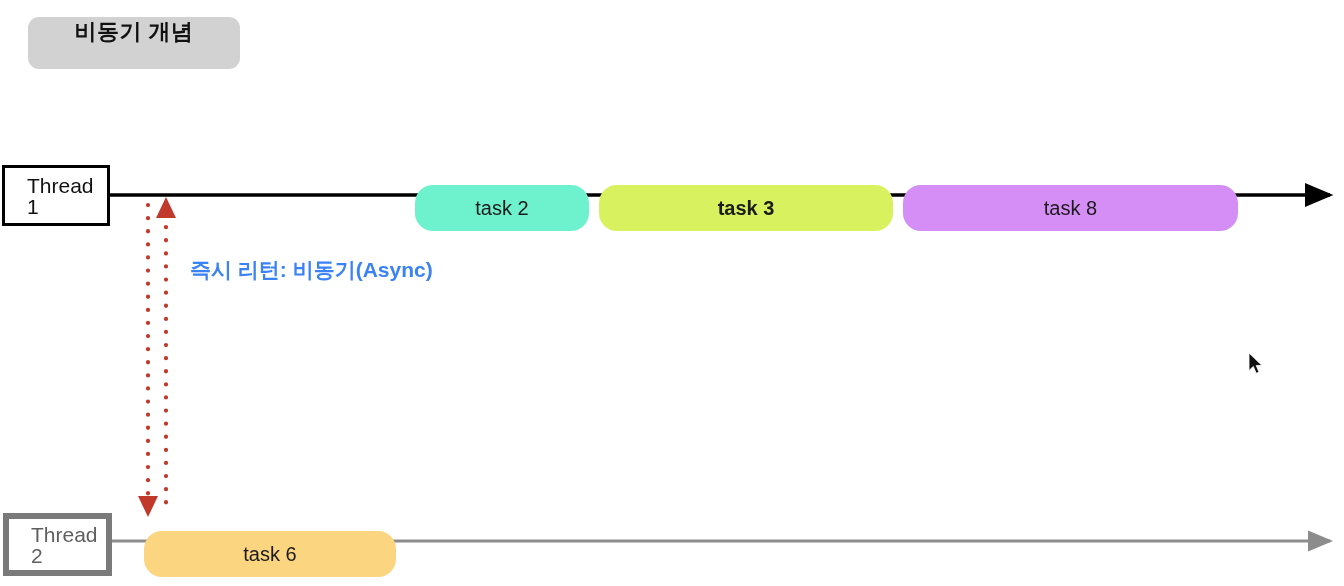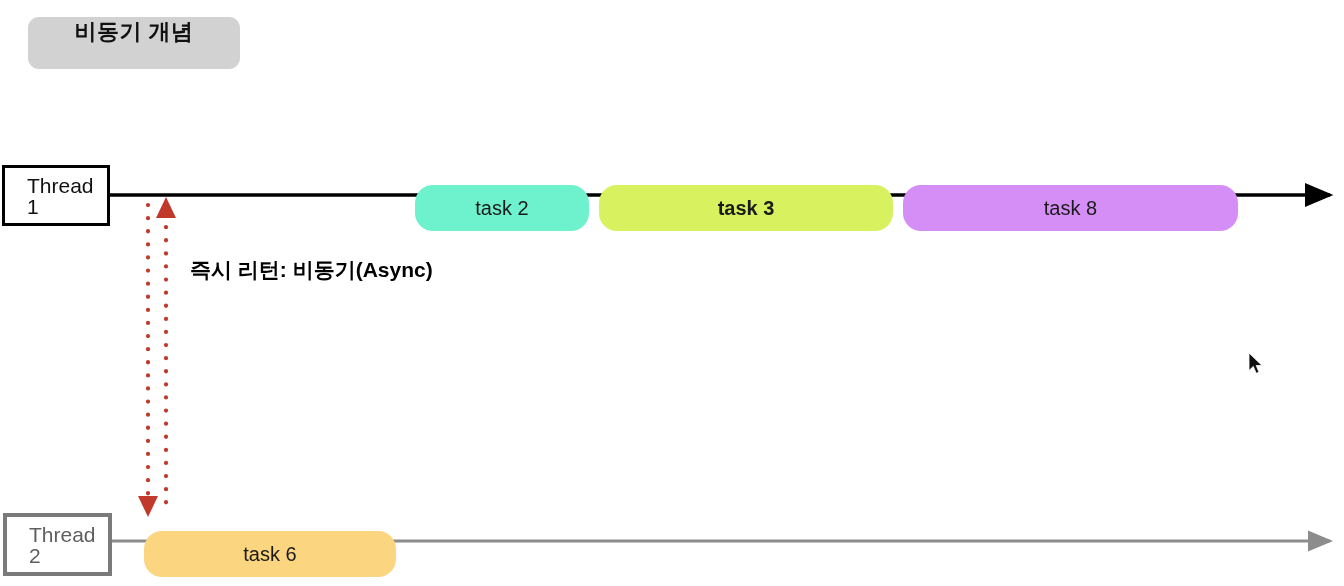--- a/index.html
+++ b/index.html
@@ -64,21 +64,21 @@
     height: 61px;
     border: 3px solid #000000;
   }
   #thread1-box .label { color: #111111; }
 
   #thread2-box {
     left: 3px;
     top: 513px;
     width: 109px;
     height: 63px;
-    border: 4px solid #0ea5e9;
+    border: 6px solid #0ea5e9;
   }
   #thread2-box .label { color: #5f5f5f; }
 
   
   .task-block {
     position: absolute;
     border-radius: 18px;
     display: flex;
     align-items: center;
     justify-content: center;
@@ -157,17 +157,17 @@
 </div>
 
 <div class="task-block" style="left: 903px; top: 172px; width: 335px; height: 46px; background: rgb(213, 142, 245);">
   <span class="label">task 8</span>
 </div>
 
 <div class="task-block" style="left: 144px; top: 518px; width: 252px; height: 46px; background: rgb(252, 213, 129);">
   <span class="label">task 6</span>
 </div>
 
-<div class="annotation" style="color: #000000;">즉시 리턴: 비동기(Async)</div>
+<div class="annotation" style="color: #3b82f6;">즉시 리턴: 비동기(Async)</div>
 
 <svg class="cursor" viewBox="0 0 16 24" xmlns="http://www.w3.org/2000/svg" style="left: 1248px; top: 352px;">
   <path d="M1,1 L1,18.5 L5.3,14.4 L8.2,21.3 L11,20.1 L8.2,13.5 L14,13.5 z" fill="#101010" stroke="#ffffff" stroke-width="0.8"></path>
 </svg>
 
 </body></html>

